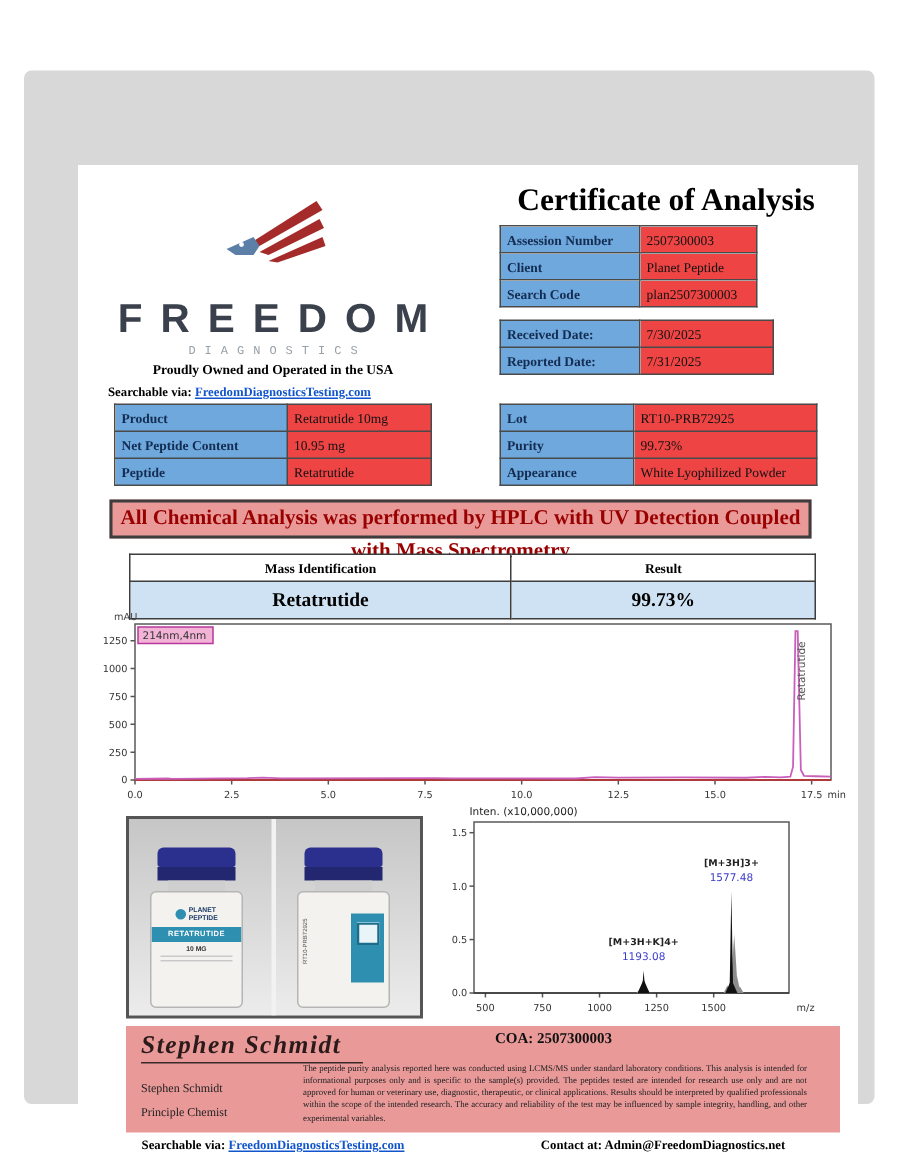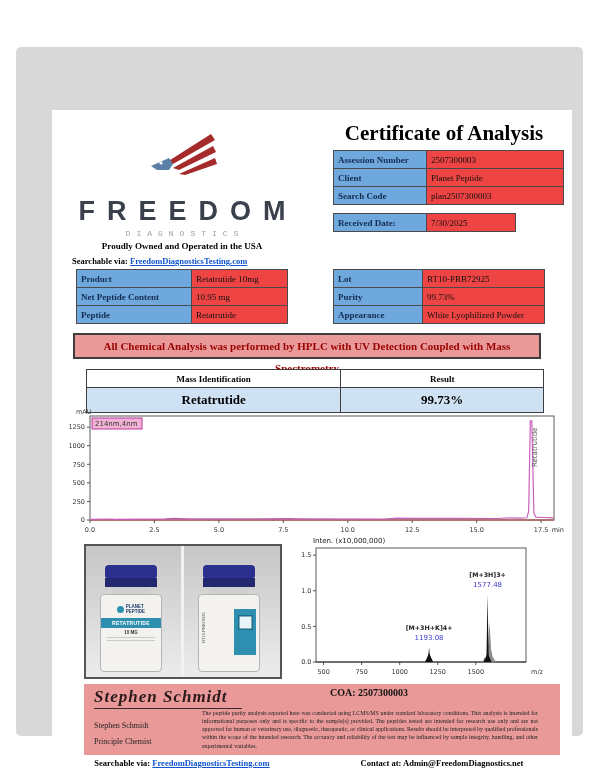--- a/index.html
+++ b/index.html
@@ -21,28 +21,28 @@
   a.link{color:#1155cc;text-decoration:underline;margin-top:24px;}
 
   
   .title{left:270px;top:11px;width:244px;text-align:center;font-weight:bold;font-size:21px;}
 
   
   table.info{border-collapse:collapse;table-layout:fixed;}
   table.info td{border:1px solid #4a4a4a;font-size:9px;padding:1px 4px;height:15px;overflow:hidden;white-space:nowrap;}
   td.lab{background:#6fa8dc;font-weight:bold;color:#132c52;}
   td.val{background:#ef4444;color:#111;}
-  .t-accession{left:281px;top:40px;width:231px;}
+  .t-accession{left:281px;top:40px;width:172px;}
   .t-dates{left:281px;top:103px;width:183px;}
   .t-product{left:24px;top:159px;width:212px;}
   .t-lot{left:281px;top:159px;width:212px;}
 
   
   .banner{left:21px;top:223px;width:464px;height:22px;background:#ea9999;border:2px solid #3d3d3d;
-          text-align:center;line-height:22px;font-weight:bold;font-size:11px;color:#990000;}
+          text-align:center;line-height:22px;font-weight:bold;font-size:14px;color:#990000;}
 
   
   table.mass{border-collapse:collapse;table-layout:fixed;position:absolute;left:34px;top:259px;width:458px;}
   table.mass td{border:1px solid #3d3d3d;text-align:center;overflow:hidden;}
   td.mhead{background:#ffffff;font-weight:bold;font-size:9px;height:15px;}
   td.mval{background:#cfe2f3;font-weight:bold;font-size:13px;height:22px;}
 
   
   .hplc{left:14px;top:297px;}
   .spec{left:248px;top:424px;}
@@ -124,20 +124,24 @@
         <td class="val">plan2507300003</td>
           </tr>
     </tbody>
       </table>
 
     <table class="info abs t-dates">
       <tbody>
           <tr>
         <td class="lab" style="width:84px">Received Date:</td>
         <td class="val">7/30/2025</td>
+          </tr>
+      <tr>
+        <td class="lab">Reported Date:</td>
+        <td class="val">7/31/2025</td>
           </tr>
     </tbody>
       </table>
 
     <div class="abs tagline">Proudly Owned and Operated in the USA</div>
     <div class="abs searchline">
       <span>Searchable via:</span>
       <a class="link" href="#">FreedomDiagnosticsTesting.com</a>
     </div>
 

